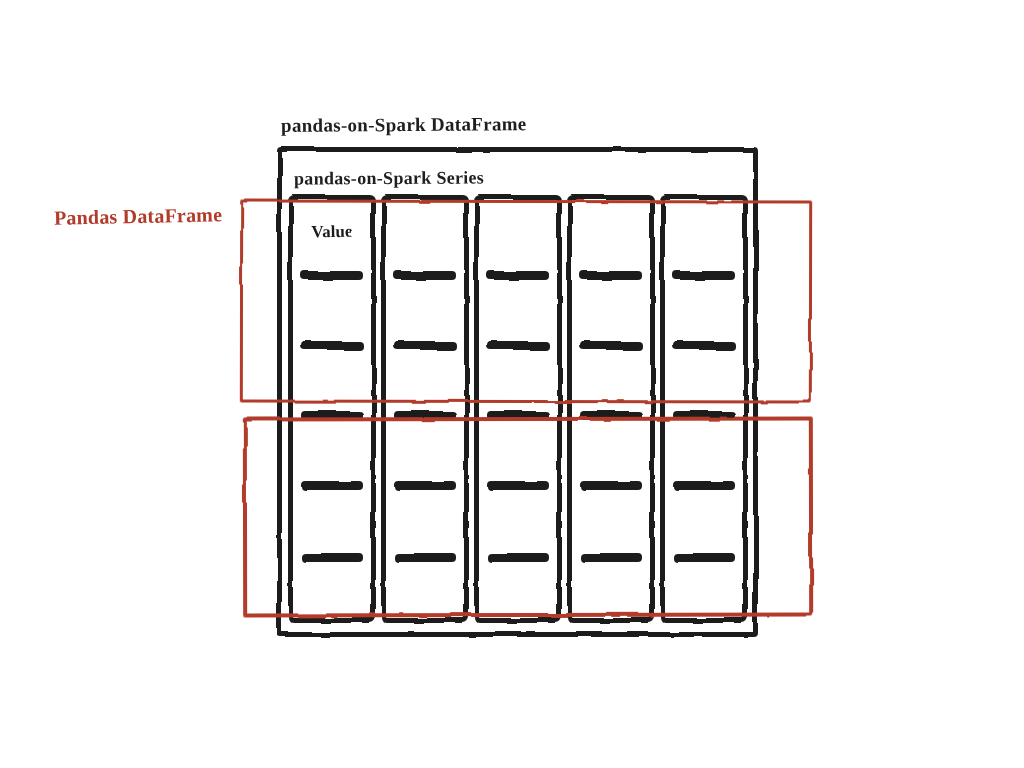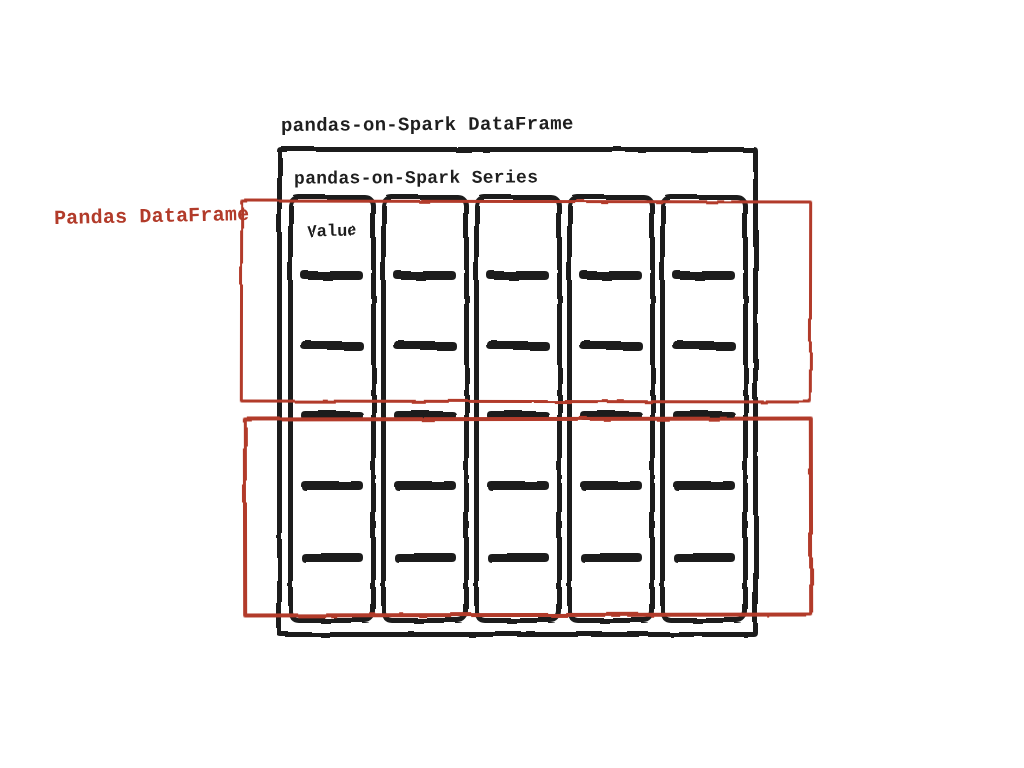--- a/index.html
+++ b/index.html
@@ -6,21 +6,21 @@
     margin: 0;
     padding: 0;
     background: #ffffff;
   }
   .stage {
     position: relative;
     width: 828px;
     height: 768px;
     background: var(--bg, #ffffff);
     overflow: hidden;
-    font-family: Liberation Mono, monospace;
+    font-family: Liberation Serif, serif;
   }
   
   .sketch { filter: url(#squiggle); }
 
   .diagram-title {
     position: absolute;
     left: 281px;
     top: 114px;
     font-size: 19px;
     font-weight: 600;
@@ -57,21 +57,21 @@
     position: absolute;
     inset: 0;
     z-index: 2;
   }
   .series-column {
     position: absolute;
     top: 195px;
     width: 88px;
     height: 428px;
     border: 5px solid var(--ink, #1f1f1f);
-    border-radius: 11px;
+    border-radius: 6px;
     box-sizing: border-box;
     background: #ffffff;
   }
   .value-header {
     position: absolute;
     top: 22px;
     left: 0;
     width: 100%;
     text-align: center;
     font-size: 17px;

